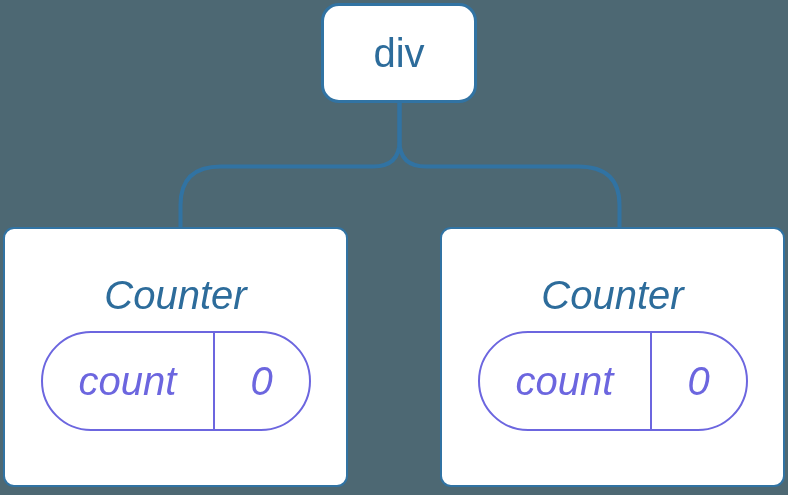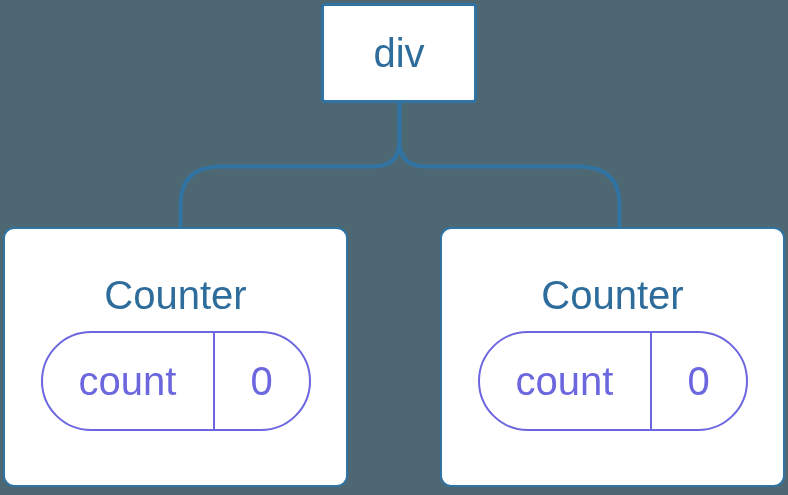--- a/index.html
+++ b/index.html
@@ -19,21 +19,21 @@
     background: var(--background);
     overflow: hidden;
     font-family: "Liberation Sans", sans-serif;
   }
   .root-node {
     position: absolute;
     left: 321px; top: 3px;
     width: 156px; height: 100px;
     background: var(--card-background);
     border: 3px solid var(--node-border);
-    border-radius: 4px;
+    border-radius: 18px;
     display: flex; align-items: center; justify-content: center;
     font-size: 40px; font-weight: 500;
     color: var(--node-text);
     z-index: 2;
   }
   .connector {
     position: absolute; left: 0; top: 0;
     width: 788px; height: 495px;
     z-index: 1;
   }
@@ -43,20 +43,21 @@
     stroke-width: 4;
   }
   .component-card {
     position: absolute; top: 227px;
     width: 345px; height: 260px;
     background: var(--card-background);
     border: 2.5px solid var(--node-border);
     border-radius: 11px;
     display: flex; flex-direction: column; align-items: center;
     z-index: 2;
+    font-style: italic;
   }
   .component-card.left  { left: 3px; }
   .component-card.right { left: 440px; }
   .card-title {
     margin-top: 42px;
     line-height: 48px;
     font-size: 40px; font-weight: 500;
     color: var(--node-text);
   }
   .state-pill {

